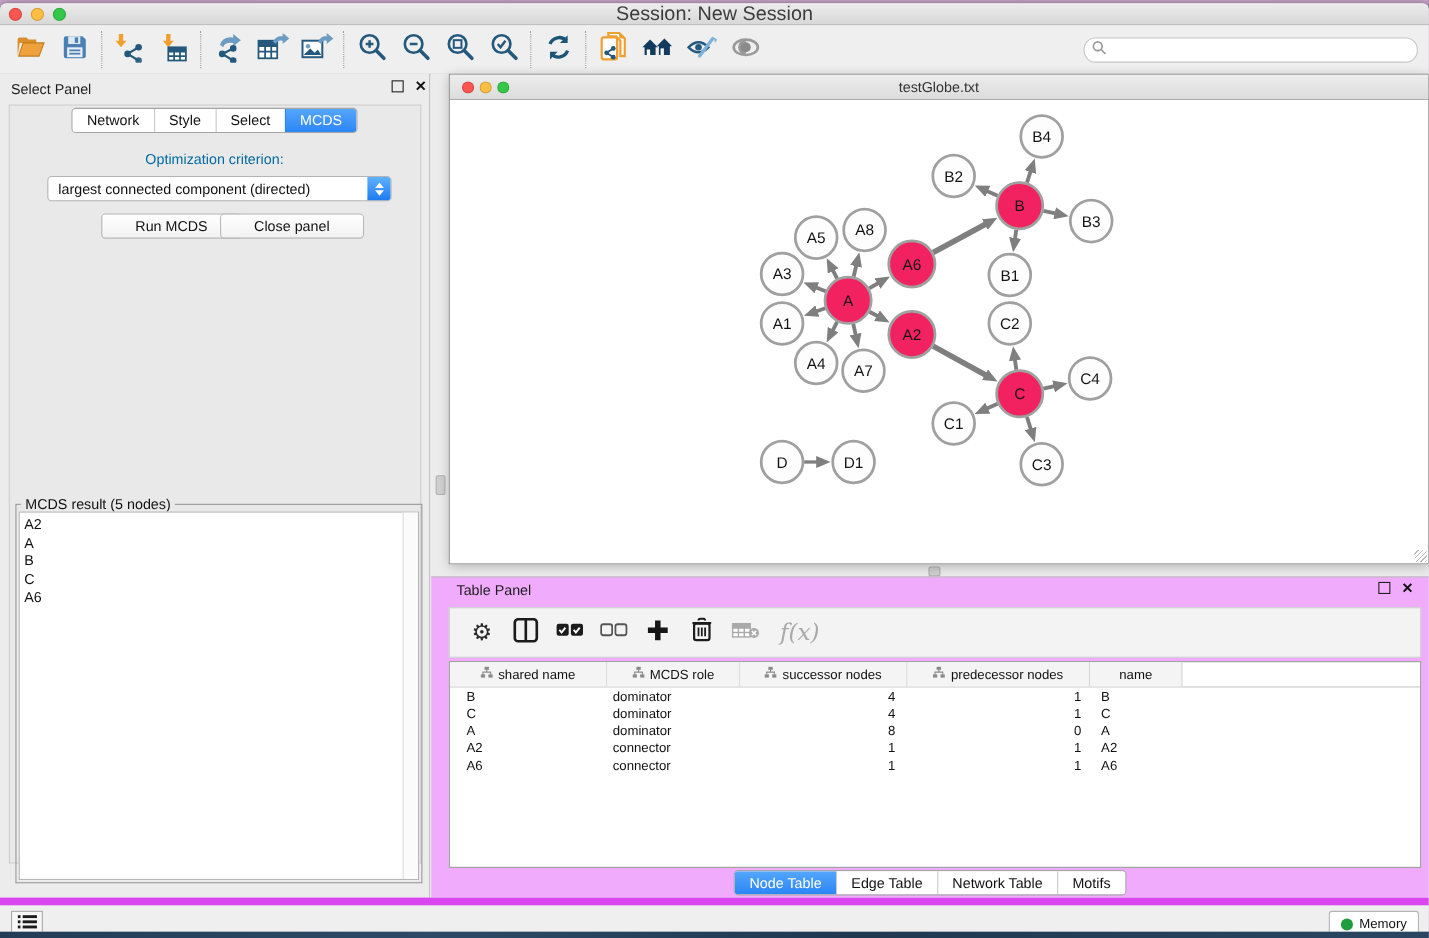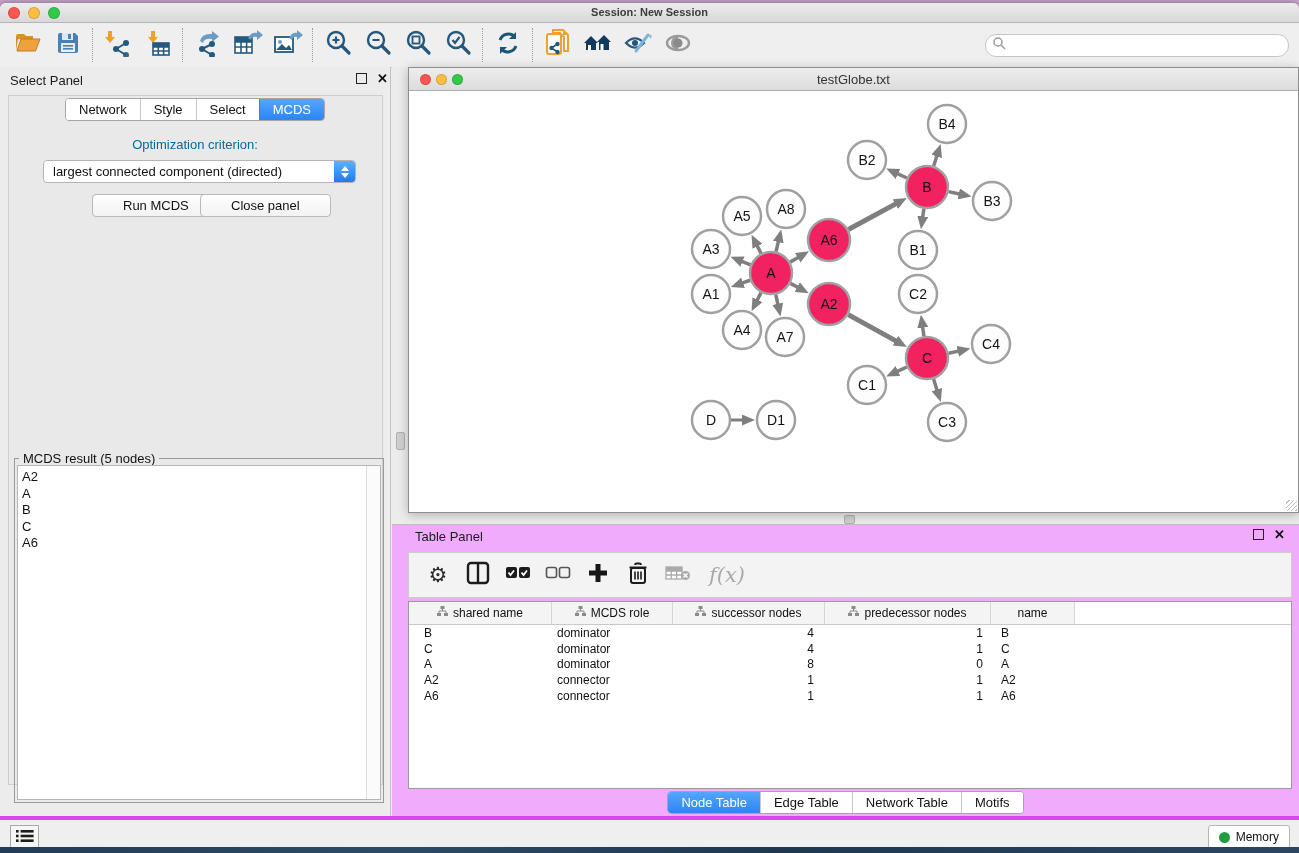--- a/index.html
+++ b/index.html
@@ -3,22 +3,22 @@
 <meta charset="utf-8">
 <style>
   html,body{margin:0;padding:0;background:#25405c;}
   #stage{position:relative;width:1299px;height:853px;overflow:hidden;
          font-family:"Liberation Sans",sans-serif;background:#c9a6cb;}
   .win{position:absolute;left:0;top:3px;width:1299px;height:844px;background:#ececec;
        border-radius:6px 6px 0 0;overflow:hidden;box-shadow:0 0 6px rgba(0,0,0,.4);}
   
   .titlebar{position:absolute;left:0;top:0;width:100%;height:19px;
             background:linear-gradient(#ececec,#d8d8d8);border-bottom:1px solid #b6b6b6;}
-  .titlebar .title{position:absolute;left:0;right:0;text-align:center;font-size:11px;
-            line-height:19px;color:#3c3c3c;font-weight:bold;}
+  .titlebar .title{position:absolute;left:0;right:0;text-align:center;font-size:18px;
+            line-height:19px;color:#3c3c3c;}
   .lights{position:absolute;left:8px;top:4px;display:flex;gap:8px;}
   .light{width:12px;height:12px;border-radius:50%;border:1px solid rgba(0,0,0,.15);box-sizing:border-box;}
   .l-red{background:#fc5650;} .l-yellow{background:#fdbe41;} .l-green{background:#34c84a;}
   
   .toolbar{position:absolute;left:0;top:20px;width:100%;height:44px;background:#efefef;
            border-bottom:1px solid #c9c9c9;display:flex;align-items:center;}
   .tbtn{width:40px;height:38px;display:flex;align-items:center;justify-content:center;flex:0 0 auto;}
   .tsep{width:1px;height:34px;border-left:1px dotted #9d9d9d;margin:0 4px;flex:0 0 auto;}
   .tspacer{flex:1 1 auto;}
   .searchbox{width:296px;height:21px;background:#fff;border:1px solid #c6c6c6;border-radius:11px;
@@ -90,21 +90,21 @@
   .ttable{position:absolute;left:16px;top:76px;width:884px;height:188px;background:#fff;
           border:1px solid #9a9a9a;box-sizing:border-box;overflow:hidden;}
   .thead{display:flex;height:22px;border-bottom:1px solid #c9c9c9;}
   .th{background:#f4f4f4;border-right:1px solid #d6d6d6;display:flex;align-items:center;
       justify-content:center;gap:5px;font-size:12px;color:#111;box-sizing:border-box;}
   .trow{display:flex;height:15.8px;align-items:center;}
   .td{font-size:12px;color:#111;box-sizing:border-box;white-space:nowrap;overflow:hidden;}
   .bottomtabs{position:absolute;left:0;right:0;top:266px;display:flex;justify-content:center;}
   
   .statusbar{position:absolute;left:0;top:813px;width:100%;height:34px;background:#efefef;
-             border-top:4px solid #d946ef;box-sizing:border-box;}
+             border-top:7px solid #d946ef;box-sizing:border-box;}
   .listbtn{position:absolute;left:10px;top:5px;width:27px;height:23px;background:#f6f6f6;
            border:1px solid #a9a9a9;display:flex;align-items:center;justify-content:center;}
   .membtn{position:absolute;right:9px;top:5px;height:22px;background:#fff;border:1px solid #b5b5b5;
           border-radius:3px;display:flex;align-items:center;gap:6px;padding:0 10px;font-size:12px;color:#111;}
   .dot{width:11px;height:11px;border-radius:50%;background:#1f9d3f;}
   .deskbottom{position:absolute;left:0;bottom:0;width:100%;height:6px;
               background:linear-gradient(90deg,#223c57,#2c4a68 30%,#1f3850 60%,#2a4663);}
 </style>
 </head>
 <body>

